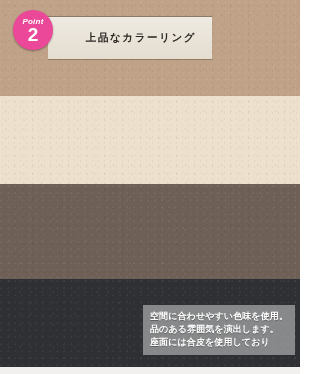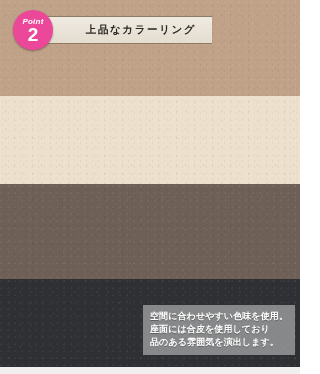--- a/index.html
+++ b/index.html
@@ -61,21 +61,21 @@
     top: 0;
     width: 300px;
     height: 60px;
   }
 
   #title-bar {
     position: absolute;
     left: 48px;
     top: 16px;
     width: 164px;
-    height: 28px;
+    height: 44px;
     background: linear-gradient(180deg, #efebe2 0%, #e9e3d8 55%, #e4ddd0 100%);
     border-top: 1px solid #8e7b66;
     border-bottom: 1px solid #8e7b66;
     box-sizing: border-box;
     display: flex;
     align-items: center;
     justify-content: center;
   }
 
   #title-text {
@@ -158,17 +158,17 @@
 
     <div id="point-badge">
       <span id="point-badge-label">Point</span>
       <span id="point-badge-number">2</span>
     </div>
 
   </div>
 
   <div id="caption-panel">
     <div class="caption-line">空間に合わせやすい色味を使用。</div>
+    <div class="caption-line">品のある雰囲気を演出します。</div>
     <div class="caption-line">座面には合皮を使用しており</div>
-    <div class="caption-line">品のある雰囲気を演出します。</div>
   </div>
 
 </div>
 
 </body></html>

